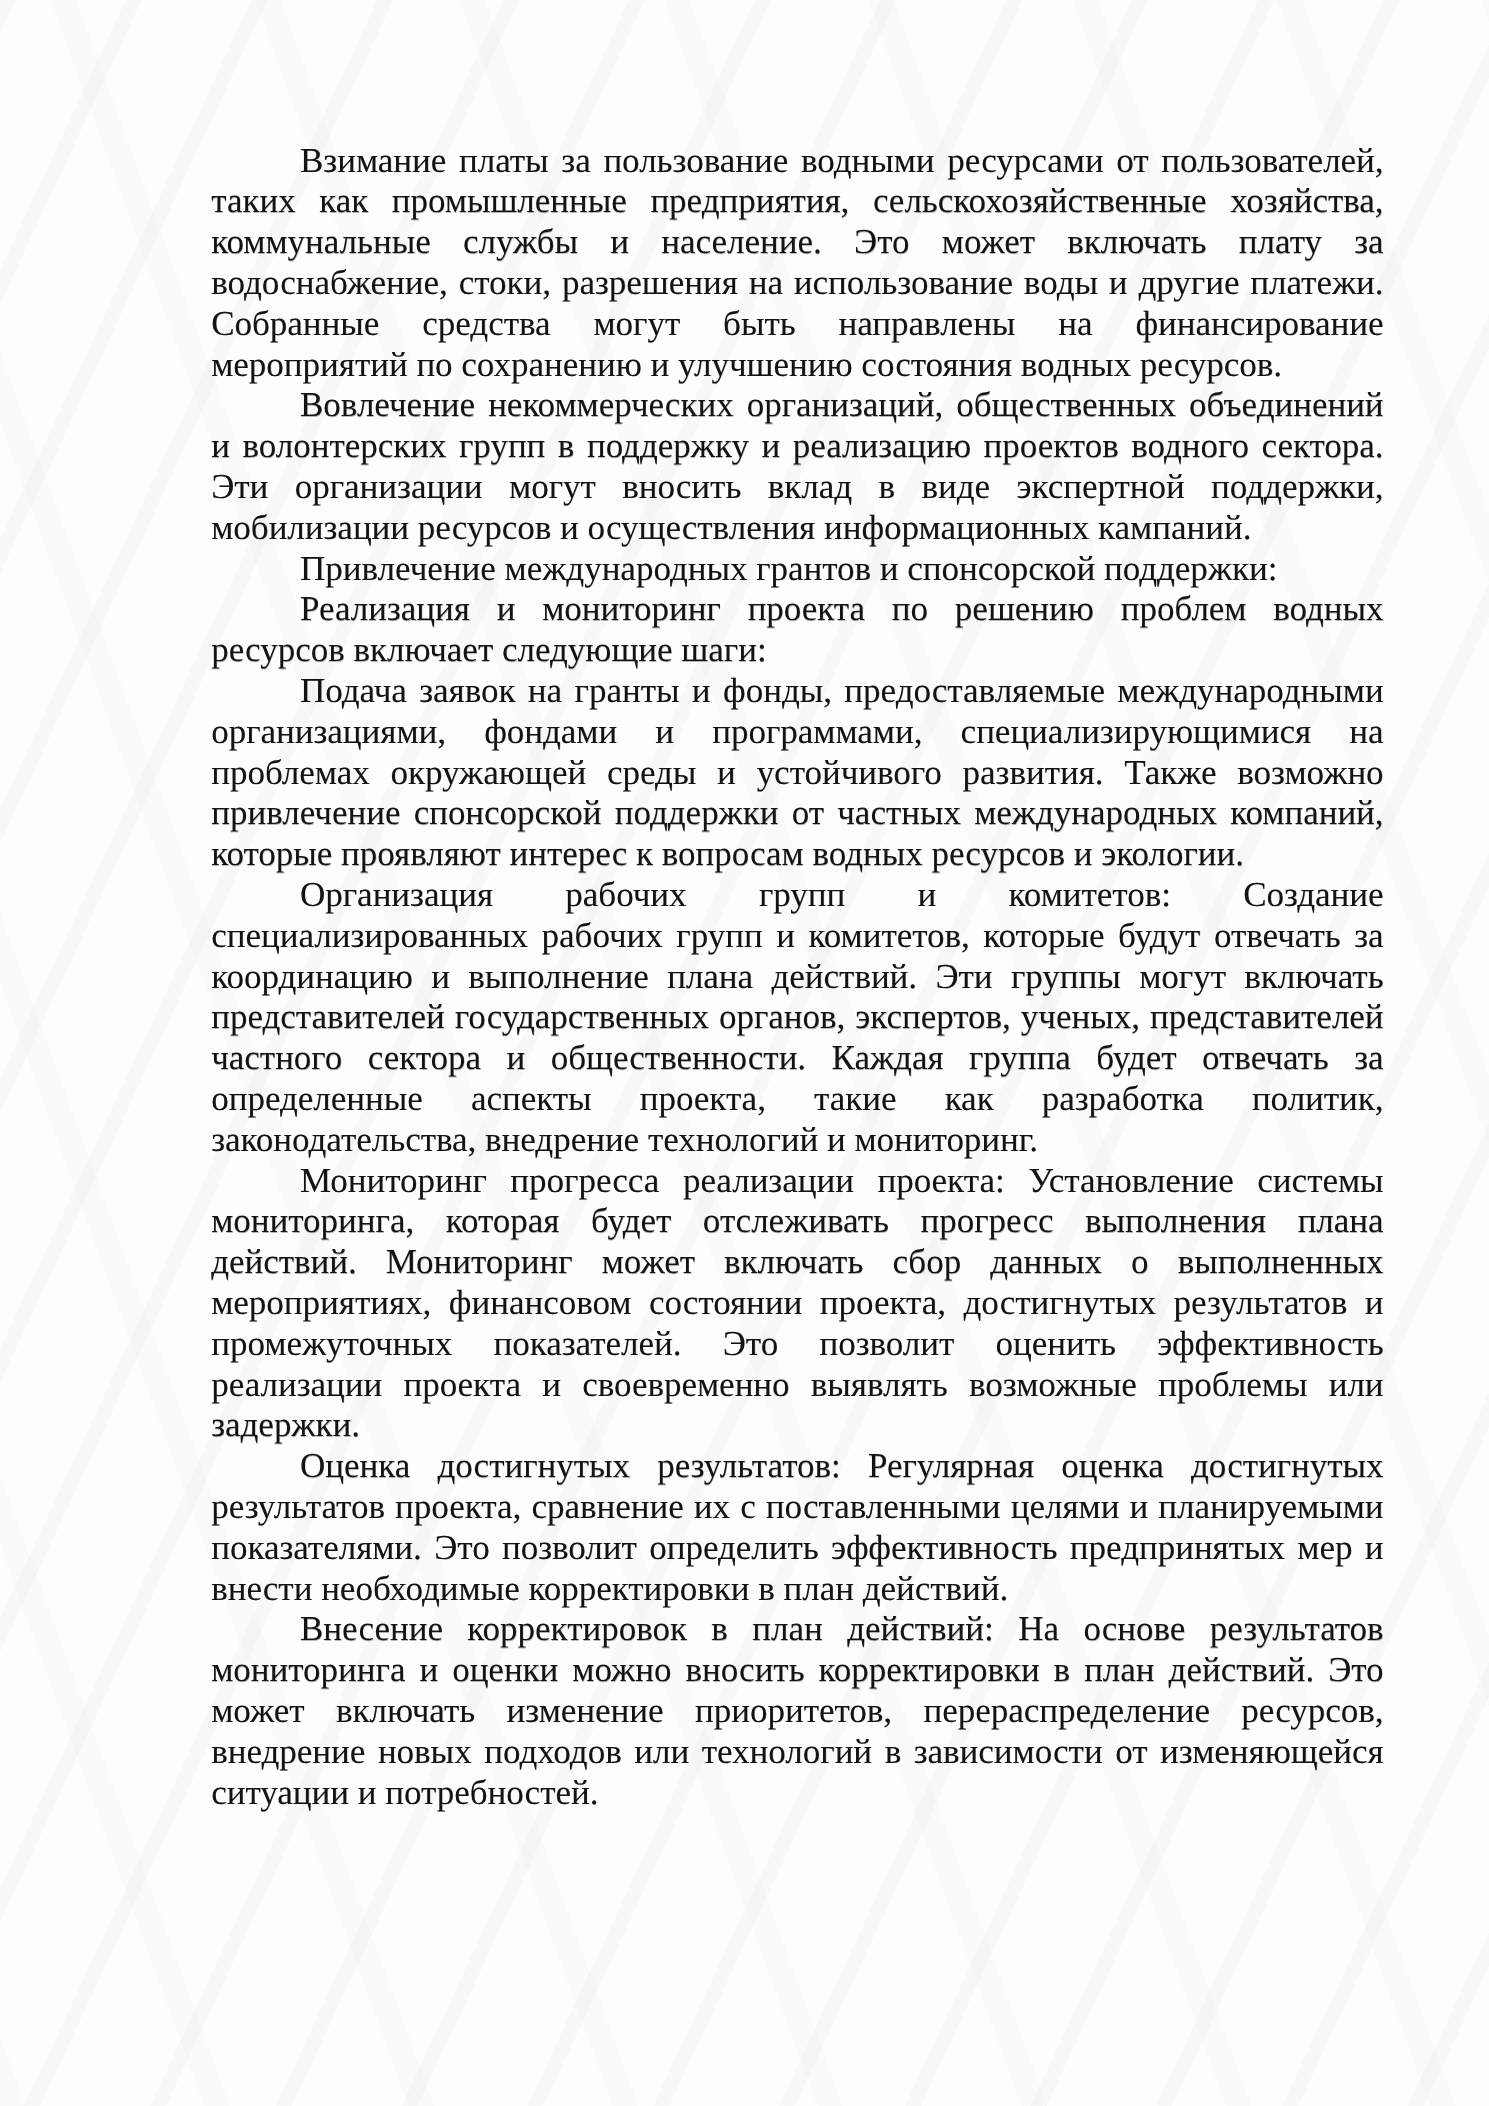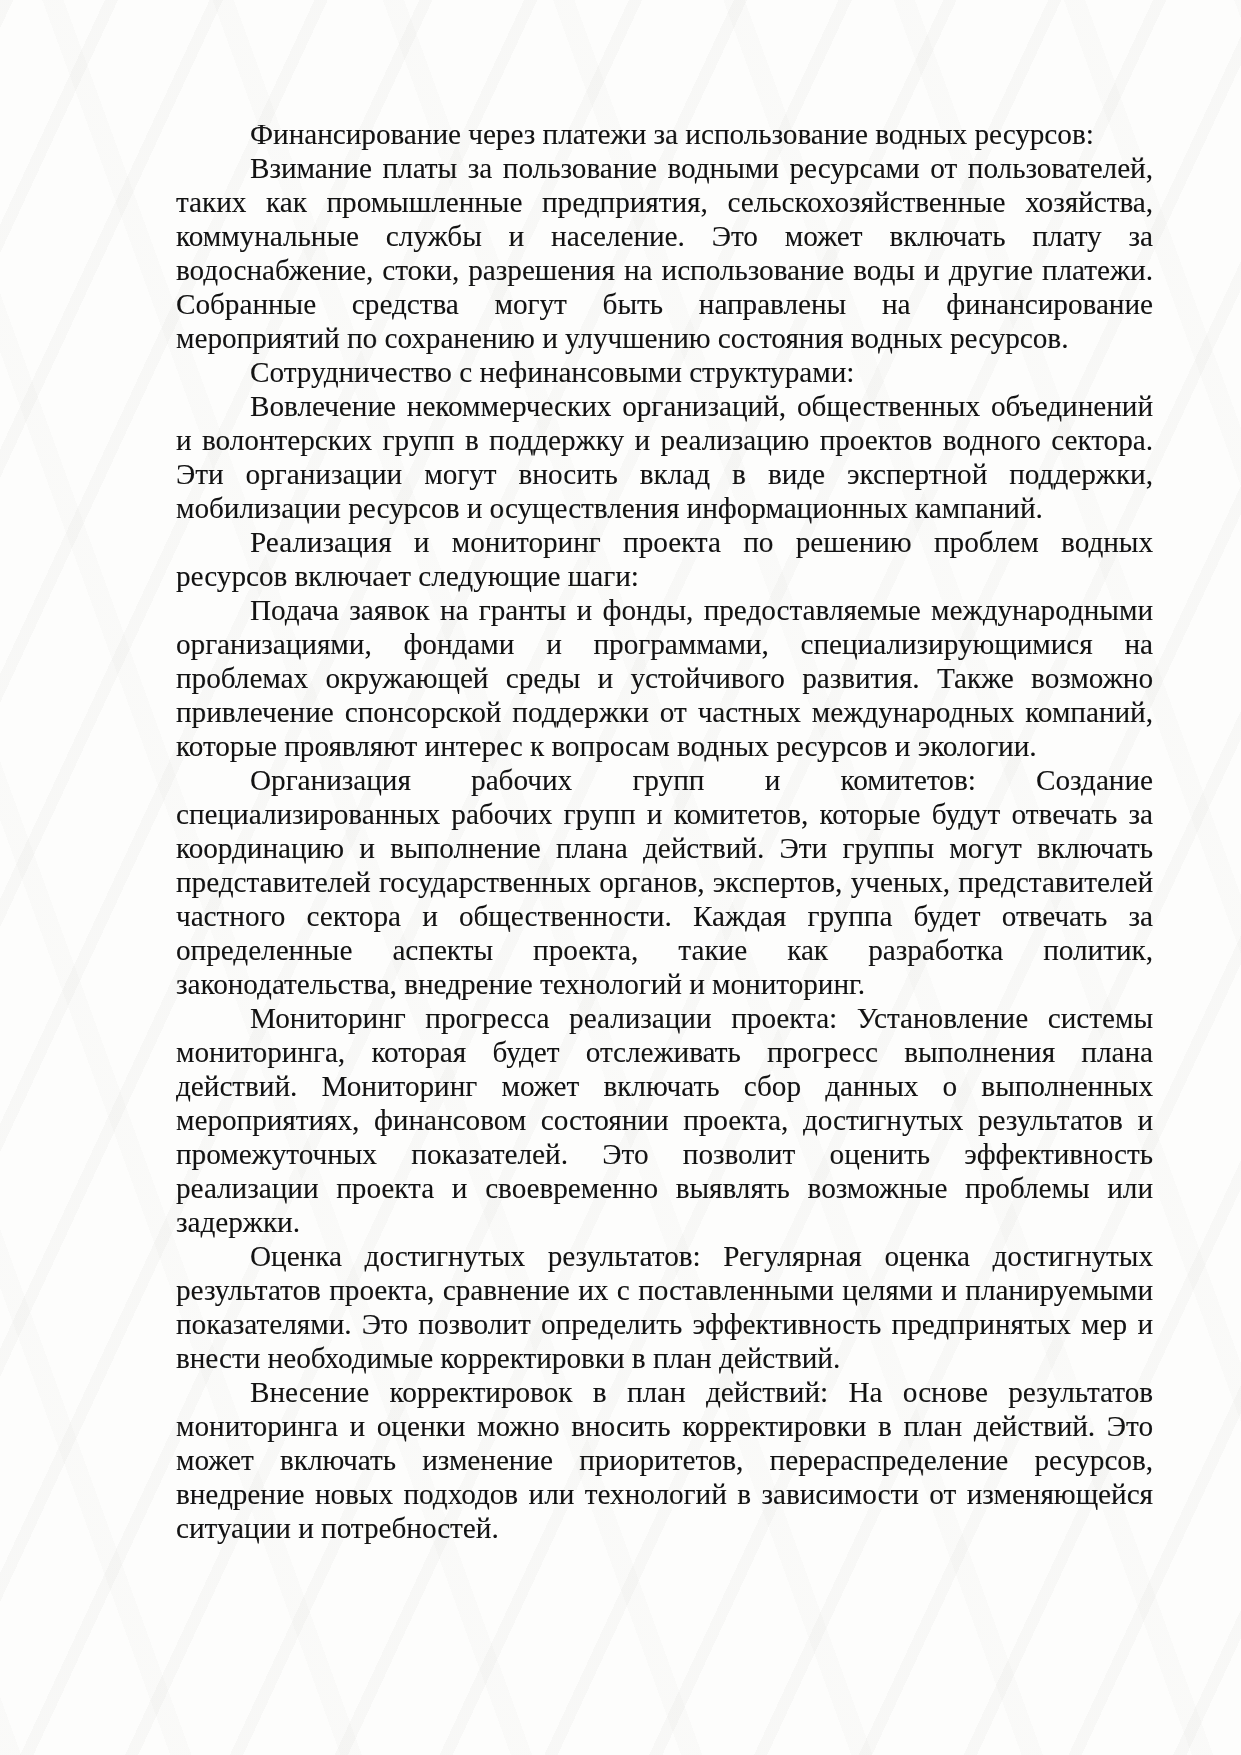--- a/index.html
+++ b/index.html
@@ -46,24 +46,23 @@
     padding: 0;
     text-indent: 74px;
     word-spacing: normal;
   }
 </style>
 </head>
 <body>
 
 <div class="page">
   <div class="text-block">
-      <p class="para">Финансирование через платежи за использование водных ресурсов:</p>
       <p class="para">Взимание платы за пользование водными ресурсами от пользователей, таких как промышленные предприятия, сельскохозяйственные хозяйства, коммунальные службы и население. Это может включать плату за водоснабжение, стоки, разрешения на использование воды и другие платежи. Собранные средства могут быть направлены на финансирование мероприятий по сохранению и улучшению состояния водных ресурсов.</p>
-      <p class="para">Сотрудничество с нефинансовыми структурами:</p>
       <p class="para">Вовлечение некоммерческих организаций, общественных объединений и волонтерских групп в поддержку и реализацию проектов водного сектора. Эти организации могут вносить вклад в виде экспертной поддержки, мобилизации ресурсов и осуществления информационных кампаний.</p>
+      <p class="para">Привлечение международных грантов и спонсорской поддержки:</p>
       <p class="para">Реализация и мониторинг проекта по решению проблем водных ресурсов включает следующие шаги:</p>
       <p class="para">Подача заявок на гранты и фонды, предоставляемые международными организациями, фондами и программами, специализирующимися на проблемах окружающей среды и устойчивого развития. Также возможно привлечение спонсорской поддержки от частных международных компаний, которые проявляют интерес к вопросам водных ресурсов и экологии.</p>
       <p class="para">Организация рабочих групп и комитетов: Создание специализированных рабочих групп и комитетов, которые будут отвечать за координацию и выполнение плана действий. Эти группы могут включать представителей государственных органов, экспертов, ученых, представителей частного сектора и общественности. Каждая группа будет отвечать за определенные аспекты проекта, такие как разработка политик, законодательства, внедрение технологий и мониторинг.</p>
       <p class="para">Мониторинг прогресса реализации проекта: Установление системы мониторинга, которая будет отслеживать прогресс выполнения плана действий. Мониторинг может включать сбор данных о выполненных мероприятиях, финансовом состоянии проекта, достигнутых результатов и промежуточных показателей. Это позволит оценить эффективность реализации проекта и своевременно выявлять возможные проблемы или задержки.</p>
       <p class="para">Оценка достигнутых результатов: Регулярная оценка достигнутых результатов проекта, сравнение их с поставленными целями и планируемыми показателями. Это позволит определить эффективность предпринятых мер и внести необходимые корректировки в план действий.</p>
       <p class="para">Внесение корректировок в план действий: На основе результатов мониторинга и оценки можно вносить корректировки в план действий. Это может включать изменение приоритетов, перераспределение ресурсов, внедрение новых подходов или технологий в зависимости от изменяющейся ситуации и потребностей.</p>
     </div>
 </div>
 
 </body></html>

